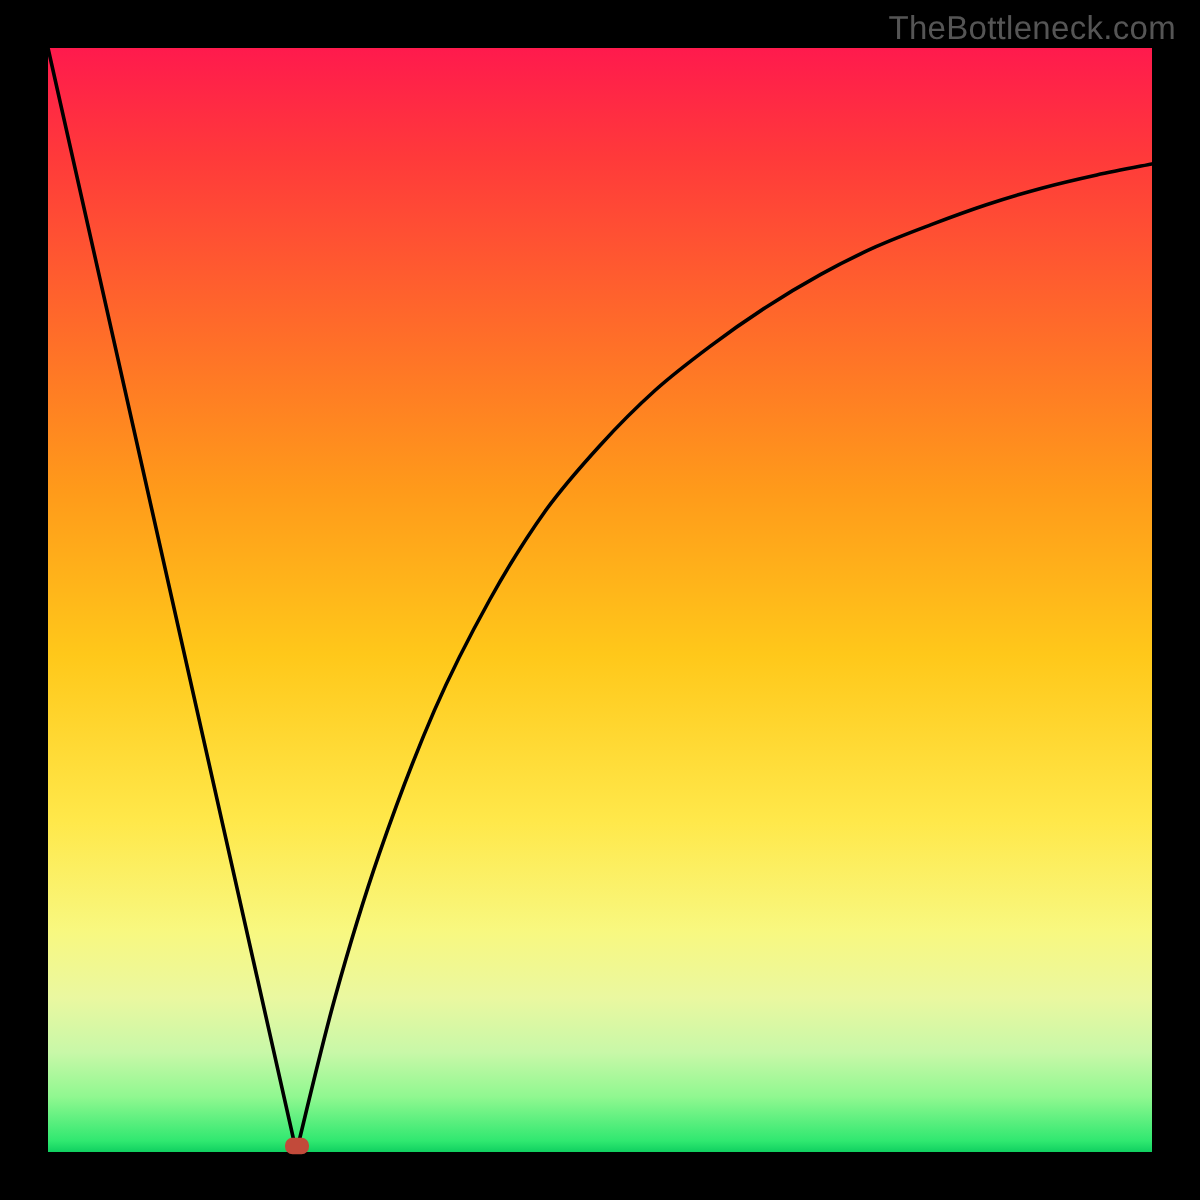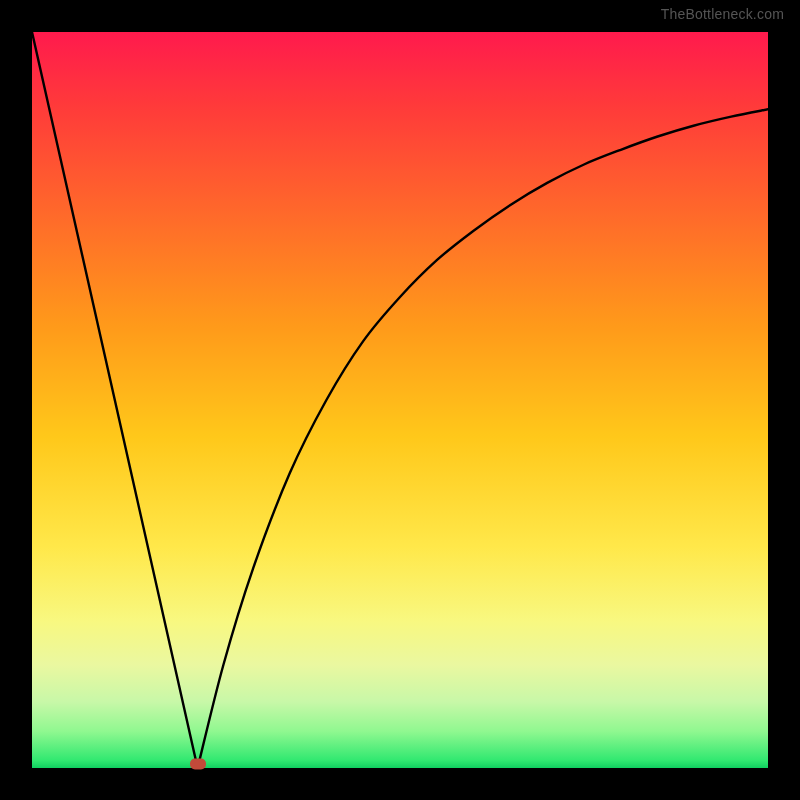--- a/index.html
+++ b/index.html
@@ -37,21 +37,21 @@
       #90f890 95%,
       #30e870 99%,
       #10d060 100%
     );
   }
   .watermark {
     position: absolute;
     top: 6px;
     right: 16px;
     font-family: Arial, Helvetica, sans-serif;
-    font-size: 14px;
+    font-size: 22px;
     color: #555;
     letter-spacing: 0.2px;
   }
   svg.curve {
     position: absolute;
     left: 0;
     top: 0;
     width: 736px;
     height: 736px;
   }

